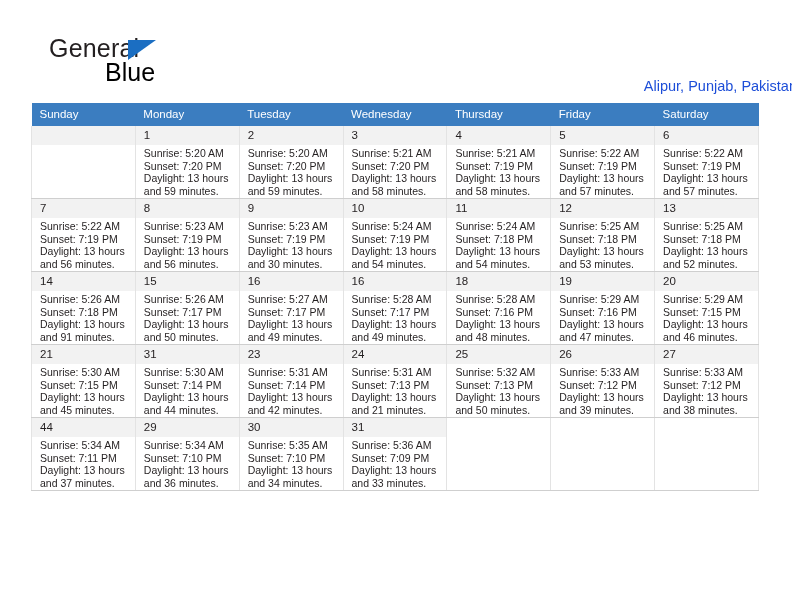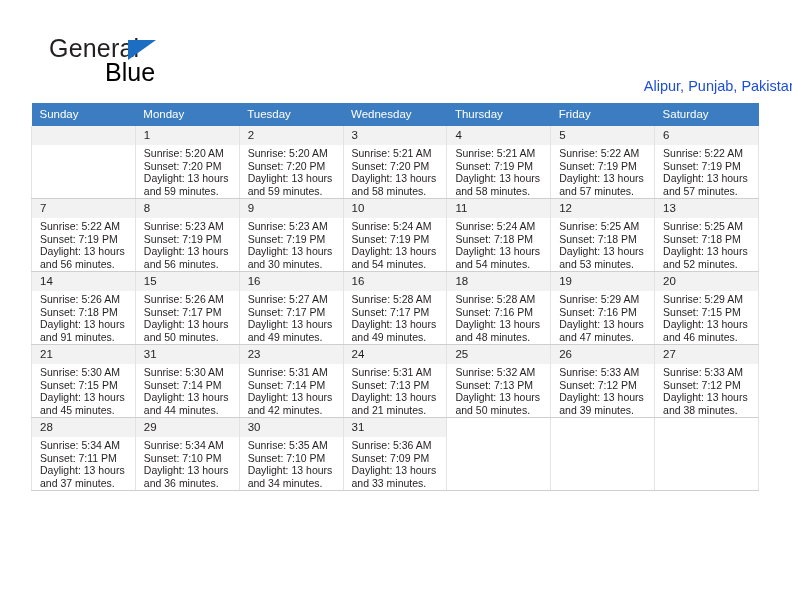--- a/index.html
+++ b/index.html
@@ -474,21 +474,21 @@
                 <div>Sunset: 7:12 PM</div>
                 <div>Daylight: 13 hours</div>
                 <div>and 38 minutes.</div>
               </div>
             </div>
           </td>
         </tr>
         <tr class="week">
           <td>
             <div class="cell-inner">
-              <span class="daynum">28</span>
+              <span class="daynum">44</span>
               <div class="lines">
                 <div>Sunrise: 5:34 AM</div>
                 <div>Sunset: 7:11 PM</div>
                 <div>Daylight: 13 hours</div>
                 <div>and 37 minutes.</div>
               </div>
             </div>
           </td>
           <td>
             <div class="cell-inner">

